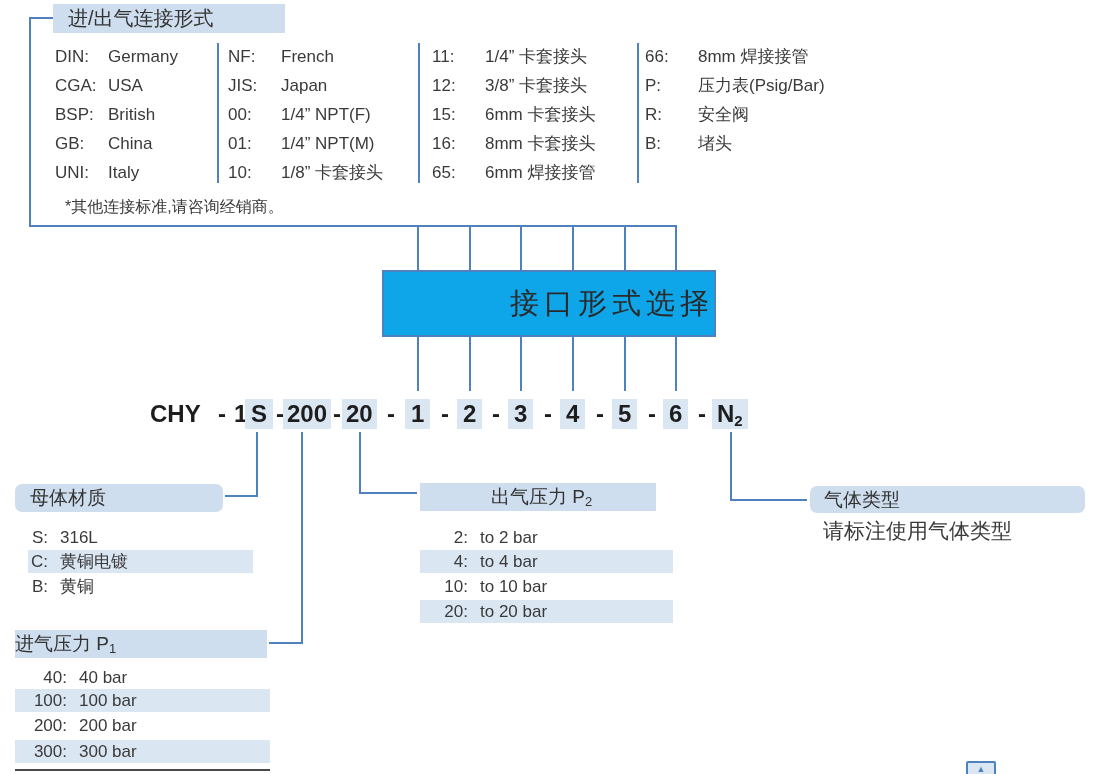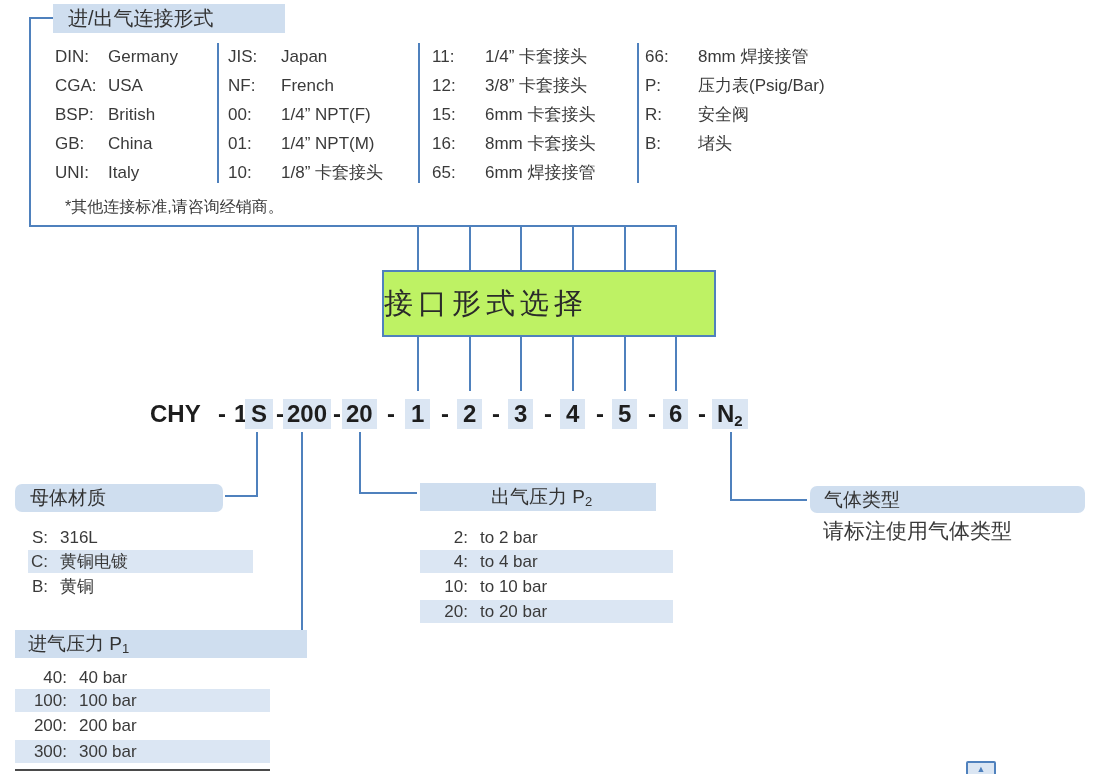--- a/index.html
+++ b/index.html
@@ -29,22 +29,22 @@
   .ccode{display:inline-block;text-align:left;}
   .clabel{margin-left:13px;white-space:nowrap;}
   .col1 .ccode{width:40px;}
   .col2 .ccode{width:40px;}
   .col3 .ccode{width:40px;}
   .col4 .ccode{width:40px;}
   .note{position:absolute;left:65px;top:197px;font-size:16px;}
   
   .selector-box{
     position:absolute;left:382px;top:270px;width:334px;height:67px;
-    border:2px solid var(--line);box-sizing:border-box;background:#bef264;
-    text-align:left;font-size:29px;line-height:62px;letter-spacing:5px;color:#2a2a2a;
+    border:2px solid var(--line);box-sizing:border-box;background:#0ea5e9;
+    text-align:right;font-size:29px;line-height:62px;letter-spacing:5px;color:#2a2a2a;
   }
   
   .code-line{position:absolute;left:0;top:399px;width:1095px;height:30px;}
   .cseg{
     position:absolute;top:0;height:30px;line-height:30px;
     font-size:24px;font-weight:bold;color:var(--code);white-space:nowrap;
   }
   .cseg.hl{background:var(--hl);padding:0 6px;}
   .sub{font-size:15px;position:relative;top:4px;}
   .hsub{font-size:13px;position:relative;top:3px;}
@@ -99,26 +99,26 @@
     <div class="crow">
         <span class="ccode">UNI:</span>
         <span class="clabel">Italy</span>
       </div>
   </div>
 
   <div class="vline" style="left:217px;top:43px;height:140px;"></div>
 
   <div class="conn-col col2" style="left:228px;">
     <div class="crow">
+        <span class="ccode">NF:</span>
+        <span class="clabel">French</span>
+      </div>
+    <div class="crow">
         <span class="ccode">JIS:</span>
         <span class="clabel">Japan</span>
-      </div>
-    <div class="crow">
-        <span class="ccode">NF:</span>
-        <span class="clabel">French</span>
       </div>
     <div class="crow">
         <span class="ccode">00:</span>
         <span class="clabel">1/4”  NPT(F)</span>
       </div>
     <div class="crow">
         <span class="ccode">01:</span>
         <span class="clabel">1/4”  NPT(M)</span>
       </div>
     <div class="crow">
@@ -256,21 +256,21 @@
       <span class="slabel">to 10 bar</span>
     </div>
   <div class="sec-row hl" style="left:420px;top:600px;width:253px;">
       <span class="scode" style="width:48px;">20:</span>
       <span class="slabel">to 20 bar</span>
     </div>
 
   <div class="sec-header" style="left:810px;top:486px;width:275px;height:27px;line-height:27px;padding-left:14px;border-radius:7px;">气体类型</div>
   <div class="gas-note">请标注使用气体类型</div>
 
-  <div class="sec-header" style="left:15px;top:630px;width:292px;height:28px;line-height:28px;padding-left:13px;"><span>进气压力 P</span><span class="hsub">1</span></div>
+  <div class="sec-header" style="left:15px;top:630px;width:252px;height:28px;line-height:28px;"><span>进气压力 P</span><span class="hsub">1</span></div>
   <div class="sec-row" style="left:15px;top:666px;width:255px;">
       <span class="scode" style="width:52px;">40:</span>
       <span class="slabel">40 bar</span>
     </div>
   <div class="sec-row hl" style="left:15px;top:689px;width:255px;">
       <span class="scode" style="width:52px;">100:</span>
       <span class="slabel">100 bar</span>
     </div>
   <div class="sec-row" style="left:15px;top:714px;width:255px;">
       <span class="scode" style="width:52px;">200:</span>

